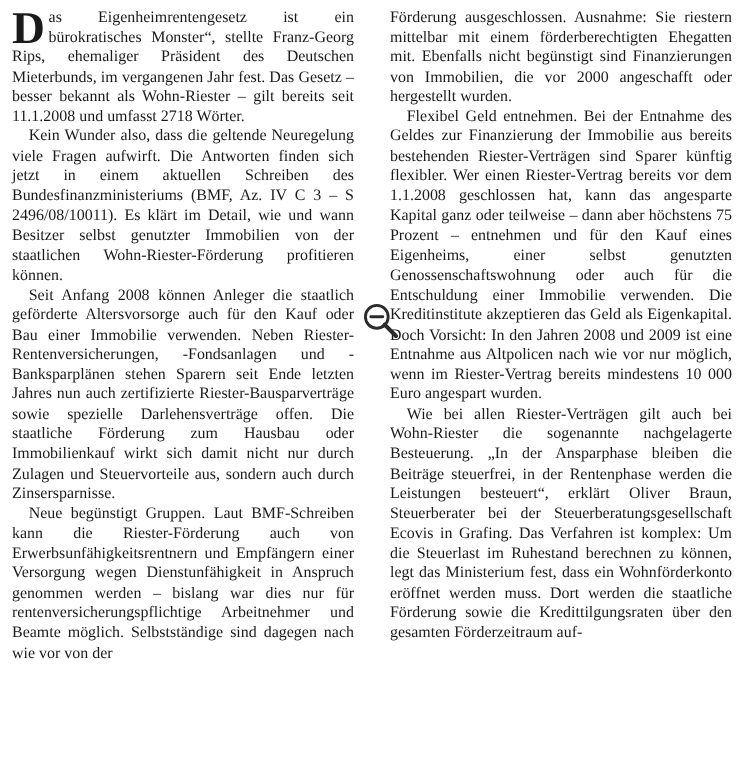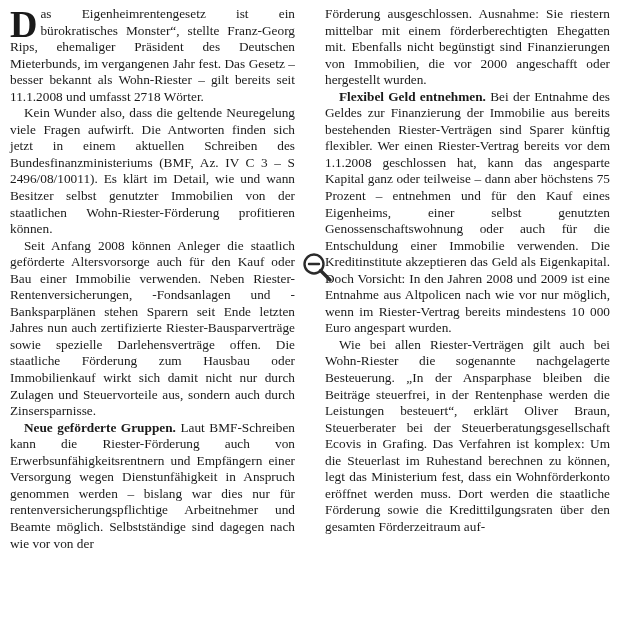--- a/index.html
+++ b/index.html
@@ -47,21 +47,21 @@
   .dropcap {
     float: left;
     font-family: "Liberation Serif", serif;
     font-size: 38px;
     line-height: 30px;
     font-weight: bold;
     padding: 2px 3px 0 0;
     margin-top: 1px;
   }
   .lead {
-    font-weight: bold;
+    font-weight: normal;
   }
   .zoom-icon {
     position: absolute;
     left: 300px;
     top: 250px;
     width: 36px;
     height: 36px;
     pointer-events: auto;
   }
   .zoom-icon svg {
@@ -71,21 +71,21 @@
 </head>
 <body>
 
 <div id="page">
   <div class="columns">
 
     <div class="col">
       <p class="first dropcap-para"><span class="dropcap">D</span><span>as Eigenheimrentengesetz ist ein bürokratisches Monster“, stellte Franz-Georg Rips, ehemaliger Präsident des Deutschen Mieterbunds, im vergangenen Jahr fest. Das Gesetz – besser bekannt als Wohn-Riester – gilt bereits seit 11.1.2008 und umfasst 2718 Wörter.</span></p>
       <p>Kein Wunder also, dass die geltende Neuregelung viele Fragen aufwirft. Die Antworten finden sich jetzt in einem aktuellen Schreiben des Bundesfinanzministeriums (BMF, Az. IV C 3 – S 2496/08/10011). Es klärt im Detail, wie und wann Besitzer selbst genutzter Immobilien von der staatlichen Wohn-Riester-Förderung profitieren können.</p>
       <p>Seit Anfang 2008 können Anleger die staatlich geförderte Altersvorsorge auch für den Kauf oder Bau einer Immobilie verwenden. Neben Riester-Rentenversicherungen, -Fondsanlagen und -Banksparplänen stehen Sparern seit Ende letzten Jahres nun auch zertifizierte Riester-Bausparverträge sowie spezielle Darlehensverträge offen. Die staatliche Förderung zum Hausbau oder Immobilienkauf wirkt sich damit nicht nur durch Zulagen und Steuervorteile aus, sondern auch durch Zinsersparnisse.</p>
-      <p><span class="lead">Neue geförderte Gruppen.</span><span> Laut BMF-Schreiben kann die Riester-Förderung auch von Erwerbsunfähigkeitsrentnern und Empfängern einer Versorgung wegen Dienstunfähigkeit in Anspruch genommen werden – bislang war dies nur für rentenversicherungspflichtige Arbeitnehmer und Beamte möglich. Selbstständige sind dagegen nach wie vor von der</span></p>
+      <p><span class="lead">Neue begünstigt Gruppen.</span><span> Laut BMF-Schreiben kann die Riester-Förderung auch von Erwerbsunfähigkeitsrentnern und Empfängern einer Versorgung wegen Dienstunfähigkeit in Anspruch genommen werden – bislang war dies nur für rentenversicherungspflichtige Arbeitnehmer und Beamte möglich. Selbstständige sind dagegen nach wie vor von der</span></p>
     </div>
 
     <div class="col">
       <p class="first">Förderung ausgeschlossen. Ausnahme: Sie riestern mittelbar mit einem förderberechtigten Ehegatten mit. Ebenfalls nicht begünstigt sind Finanzierungen von Immobilien, die vor 2000 angeschafft oder hergestellt wurden.</p>
       <p><span class="lead">Flexibel Geld entnehmen.</span><span> Bei der Entnahme des Geldes zur Finanzierung der Immobilie aus bereits bestehenden Riester-Verträgen sind Sparer künftig flexibler. Wer einen Riester-Vertrag bereits vor dem 1.1.2008 geschlossen hat, kann das angesparte Kapital ganz oder teilweise – dann aber höchstens 75 Prozent – entnehmen und für den Kauf eines Eigenheims, einer selbst genutzten Genossenschaftswohnung oder auch für die Entschuldung einer Immobilie verwenden. Die Kreditinstitute akzeptieren das Geld als Eigenkapital. Doch Vorsicht: In den Jahren 2008 und 2009 ist eine Entnahme aus Altpolicen nach wie vor nur möglich, wenn im Riester-Vertrag bereits mindestens 10 000 Euro angespart wurden.</span></p>
       <p>Wie bei allen Riester-Verträgen gilt auch bei Wohn-Riester die sogenannte nachgelagerte Besteuerung. „In der Ansparphase bleiben die Beiträge steuerfrei, in der Rentenphase werden die Leistungen besteuert“, erklärt Oliver Braun, Steuerberater bei der Steuerberatungsgesellschaft Ecovis in Grafing. Das Verfahren ist komplex: Um die Steuerlast im Ruhestand berechnen zu können, legt das Ministerium fest, dass ein Wohnförderkonto eröffnet werden muss. Dort werden die staatliche Förderung sowie die Kredittilgungsraten über den gesamten Förderzeitraum auf-</p>
     </div>
 
   </div>
 

